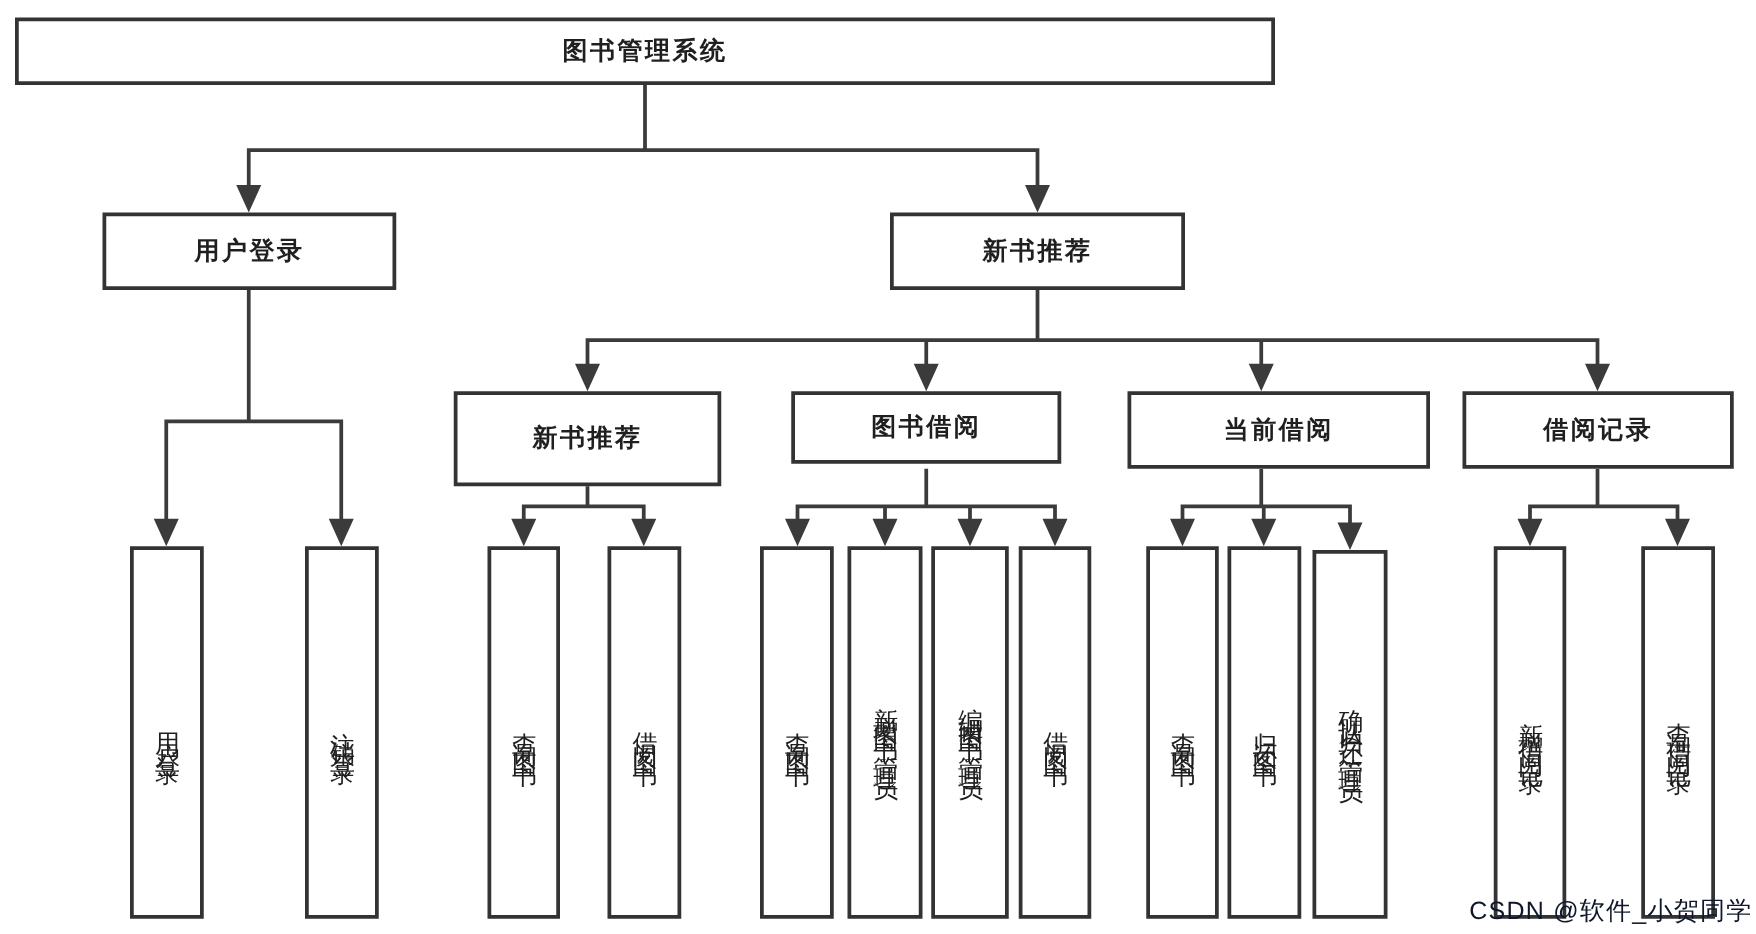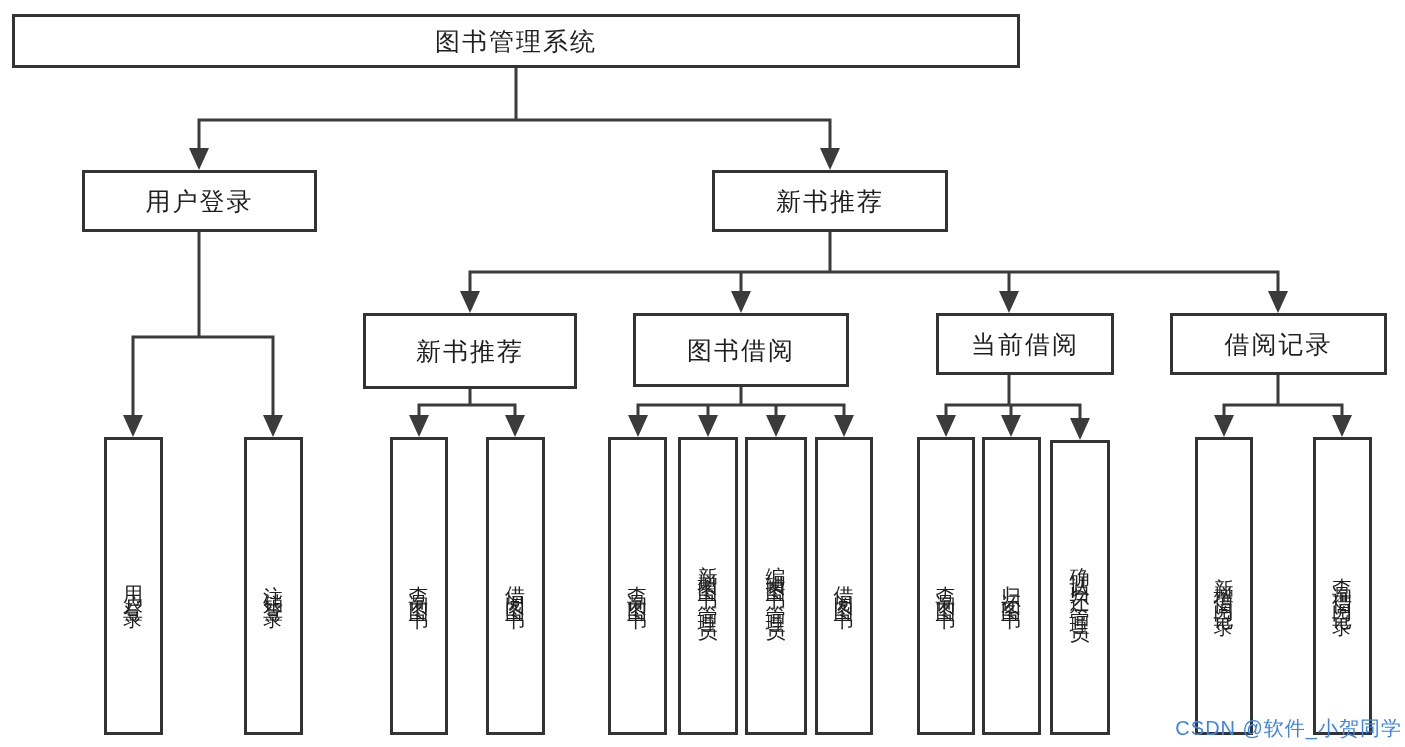--- a/index.html
+++ b/index.html
@@ -6,27 +6,27 @@
   .canvas{
     position:relative;width:1405px;height:747px;background:#ffffff;overflow:hidden;
     font-family:"Liberation Sans","DejaVu Sans",sans-serif;
   }
   svg.connectors{position:absolute;left:0;top:0;}
   .box{
     position:absolute;background:#ffffff;border:3px solid #333333;
     display:flex;align-items:center;justify-content:center;box-sizing:border-box;
     color:#1f1f1f;
   }
-  .h-box span{font-size:25px;letter-spacing:2px;line-height:1;white-space:nowrap;}
+  .h-box span{font-size:20px;letter-spacing:2px;line-height:1;white-space:nowrap;font-weight:bold;}
   .v-box span{
     writing-mode:vertical-rl;font-size:20px;letter-spacing:8px;line-height:1;
     white-space:nowrap;
   }
   .watermark{
-    position:absolute;right:3px;bottom:5px;font-size:20px;color:#3b82f6;
+    position:absolute;right:3px;bottom:5px;font-size:20px;color:#0f172a;
     letter-spacing:1px;white-space:nowrap;
   }
 </style>
 </head>
 <body>
 
 <div class="canvas">
 
   <svg class="connectors" width="1405" height="747" viewBox="0 0 1405 747">
     <path fill="none" stroke="#3b3b3b" stroke-width="3" d="
@@ -92,24 +92,24 @@
   <div class="box h-box" style="left:82px;top:170px;width:235px;height:62px">
     <span>用户登录</span>
   </div>
   <div class="box h-box" style="left:712px;top:170px;width:236px;height:62px">
     <span>新书推荐</span>
   </div>
 
   <div class="box h-box" style="left:363px;top:313px;width:214px;height:76px">
     <span>新书推荐</span>
   </div>
-  <div class="box h-box" style="left:633px;top:313px;width:216px;height:74px">
+  <div class="box h-box" style="left:633px;top:313px;width:216px;height:58px">
     <span>图书借阅</span>
   </div>
-  <div class="box h-box" style="left:936px;top:313px;width:178px;height:62px">
+  <div class="box h-box" style="left:902px;top:313px;width:242px;height:62px">
     <span>当前借阅</span>
   </div>
   <div class="box h-box" style="left:1170px;top:313px;width:217px;height:62px">
     <span>借阅记录</span>
   </div>
 
   <div class="box v-box" style="left:104px;top:437px;width:59px;height:298px">
     <span>用户登录</span>
   </div>
   <div class="box v-box" style="left:244px;top:437px;width:59px;height:298px">

